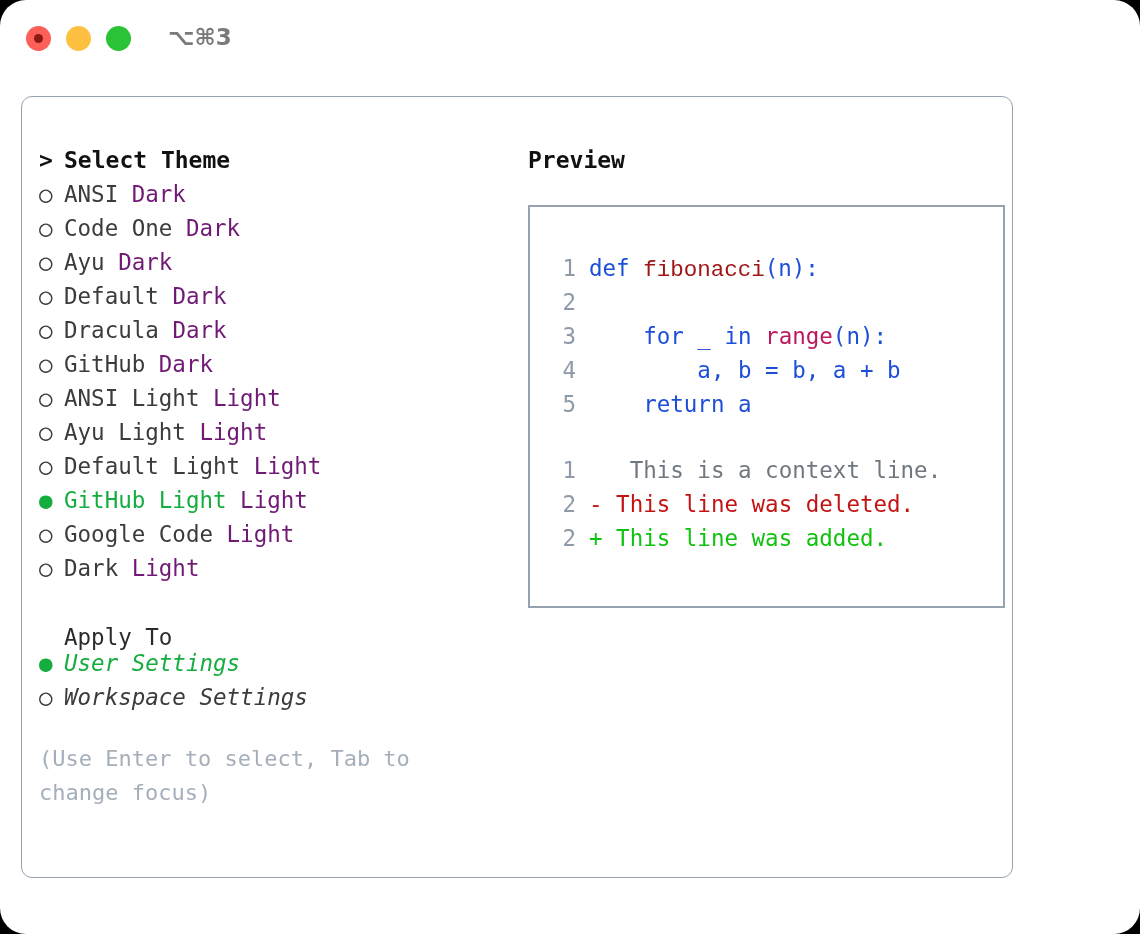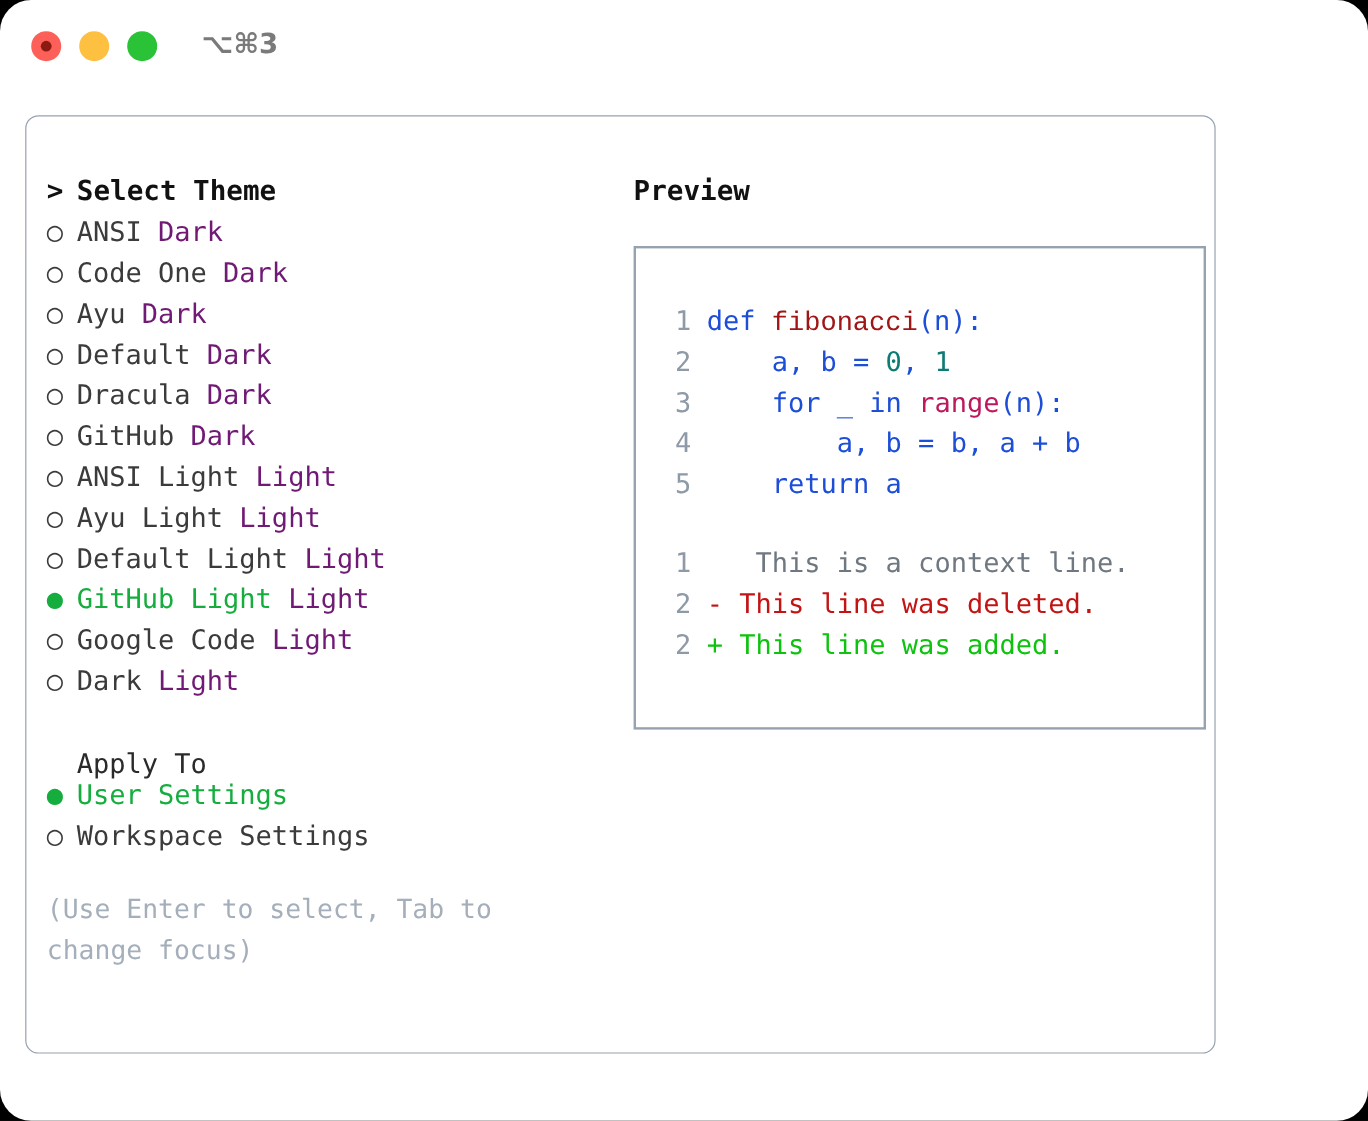--- a/index.html
+++ b/index.html
@@ -125,21 +125,21 @@
   #apply-header {
     font-size: 22.5px;
     color: #2a2a2a;
     height: 34px;
     display: flex;
     align-items: flex-end;
     white-space: pre;
   }
   #apply-header .spacer { display:inline-block; width:25px; flex:0 0 25px; }
 
-  .apply-label { color: #3b3b3b; }
+  .apply-label { color: #3b3b3b; font-style: italic; }
   .row.selected .apply-label { color: #16ad3f; }
 
   #hint {
     margin-top: 24px;
     font-size: 22px;
     line-height: 34px;
     color: #a5afbb;
     width: 410px;
     font-family: "DejaVu Sans Mono", "Liberation Mono", monospace;
   }
@@ -247,21 +247,21 @@
 
       <div id="hint">(Use Enter to select, Tab to change focus)</div>
     </div>
 
     <div id="right-col">
       <div id="preview-title">Preview</div>
 
       <div id="preview-box">
         <div id="code-lines">
             <div class="code-line"><span class="lineno">1</span><span class="code-text"><span class="tok-plain">def </span><span class="tok-fn">fibonacci</span><span class="tok-plain">(n):</span></span></div>
-            <div class="code-line"><span class="lineno">2</span><span class="code-text"><span class="tok-plain">    a, b = </span><span class="tok-num">0</span><span class="tok-plain">, </span><span class="tok-num">1</span></span></div>
+            <div class="code-line"><span class="lineno">2</span></div>
             <div class="code-line"><span class="lineno">3</span><span class="code-text"><span class="tok-plain">    for _ in </span><span class="tok-builtin">range</span><span class="tok-plain">(n):</span></span></div>
             <div class="code-line"><span class="lineno">4</span><span class="code-text"><span class="tok-plain">        a, b = b, a + b</span></span></div>
             <div class="code-line"><span class="lineno">5</span><span class="code-text"><span class="tok-plain">    return a</span></span></div>
           </div>
         <div class="diff-gap"></div>
         <div id="diff-lines">
             <div class="code-line diff-context"><span class="lineno">1</span><span class="code-text">   This is a context line.</span></div>
             <div class="code-line diff-del"><span class="lineno">2</span><span class="code-text">- This line was deleted.</span></div>
             <div class="code-line diff-add"><span class="lineno">2</span><span class="code-text">+ This line was added.</span></div>
           </div>

